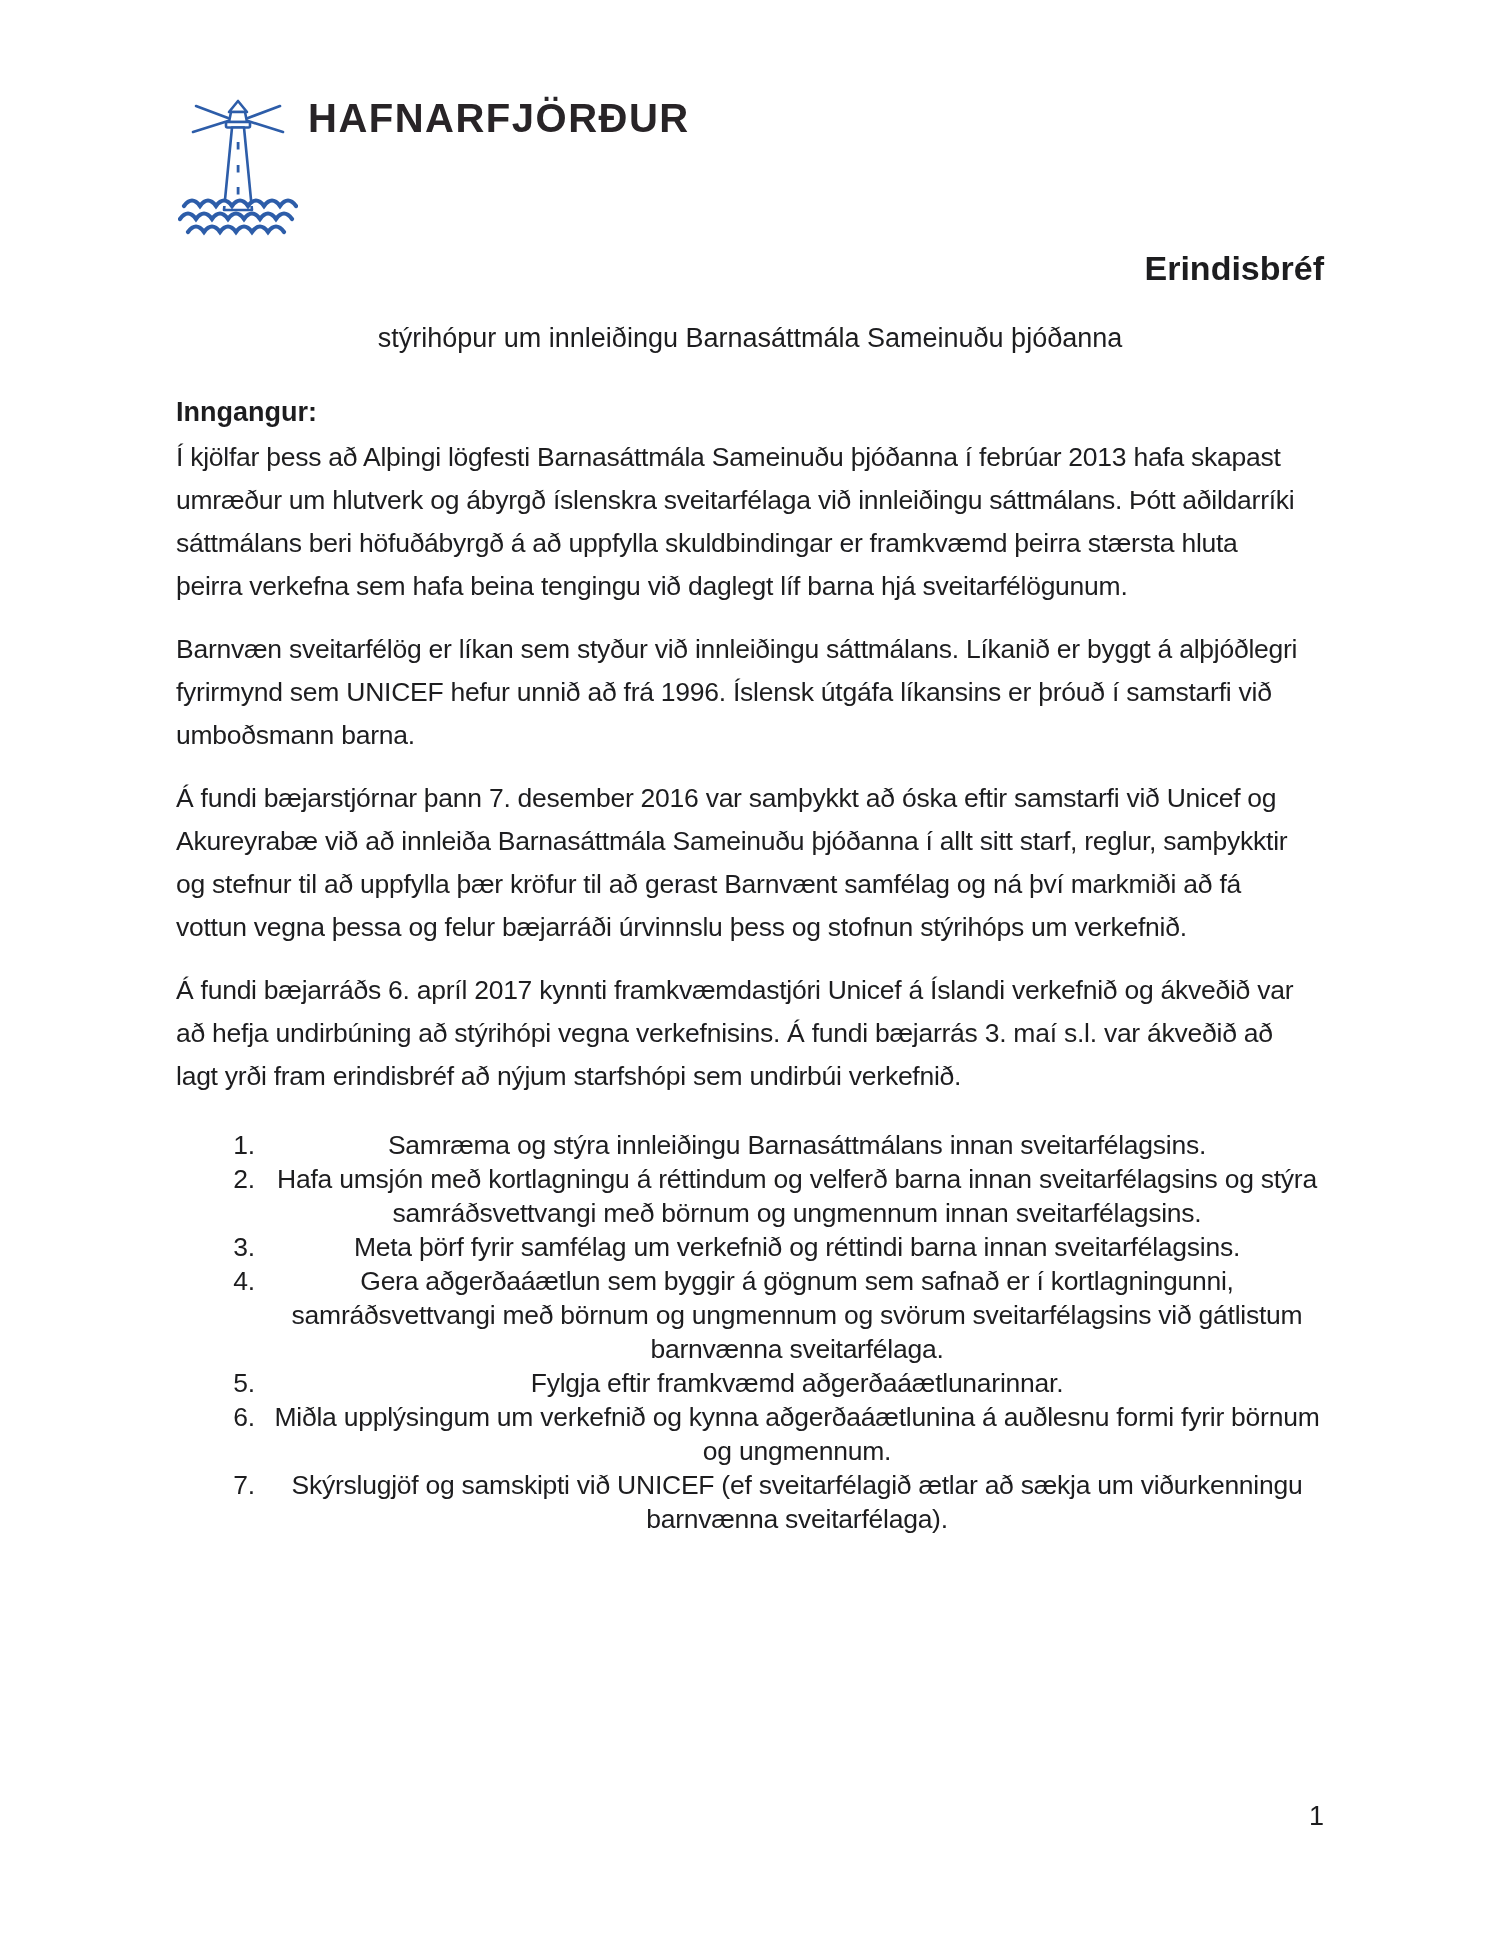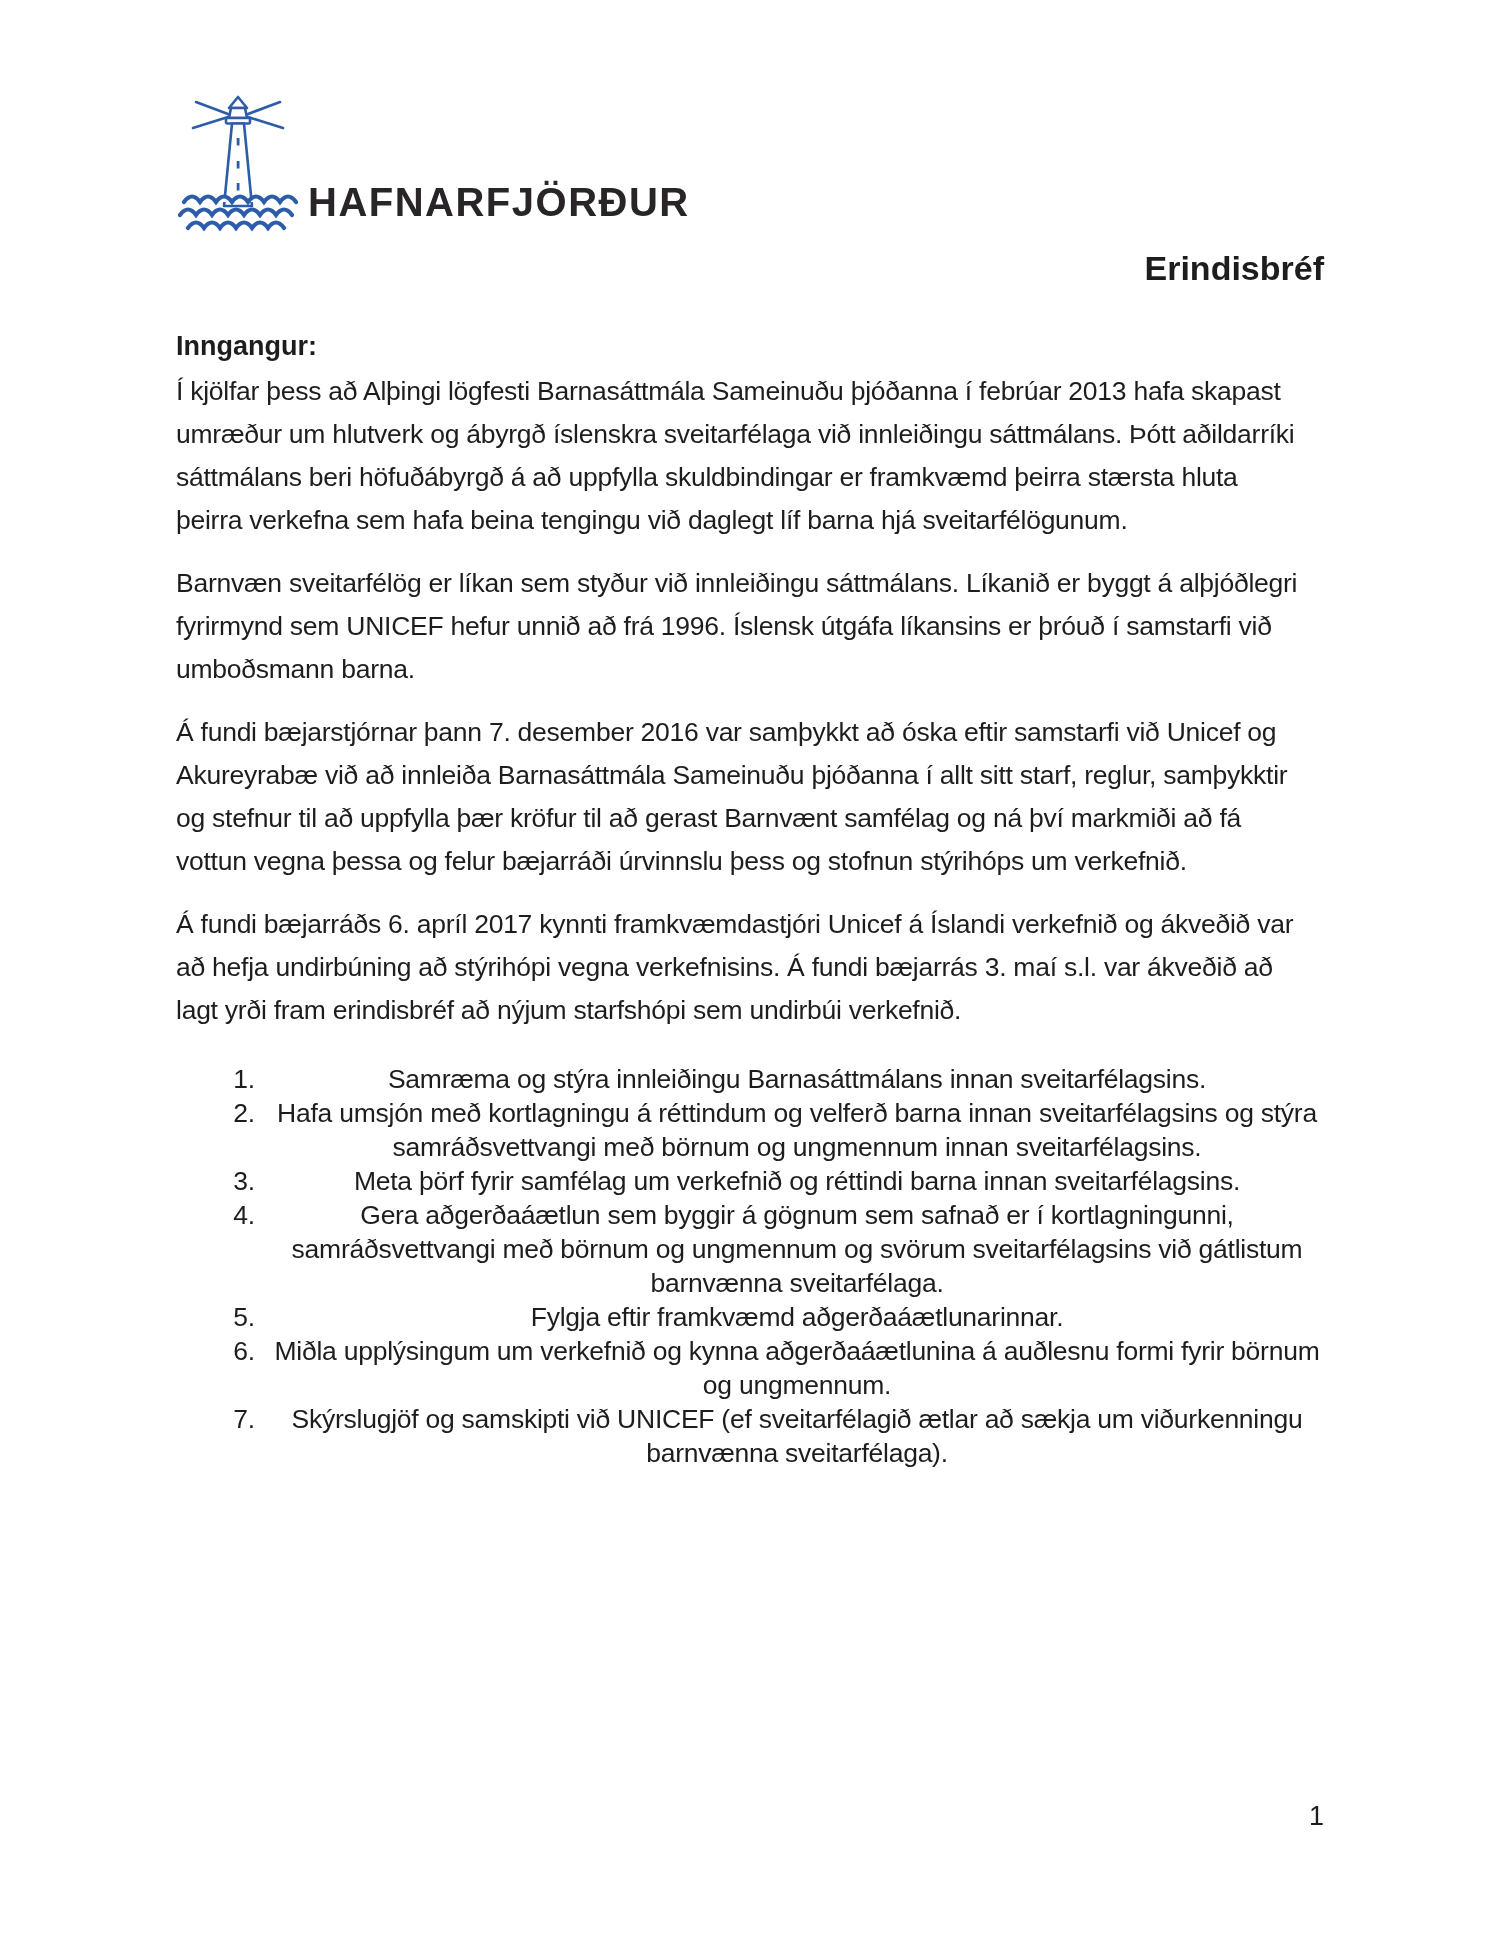--- a/index.html
+++ b/index.html
@@ -6,21 +6,21 @@
   body{
     width:1500px;height:1942px;position:relative;
     font-family:"Liberation Sans",sans-serif;
     color:#1d1d1f;
     -webkit-font-smoothing:antialiased;
   }
   .page{position:relative;width:1500px;height:1942px;overflow:hidden;background:#ffffff;}
 
   
   .logo-row{
-    display:flex;align-items:flex-end;gap:10px;
+    display:flex;align-items:flex-start;gap:10px;
     margin:98px 8px 0 178px;height:140px;
   }
   .logo-mark{flex:0 0 auto;}
   .logo-text{
     font-size:40px;font-weight:800;letter-spacing:1.5px;
     color:#28242б;color:#282427;
     padding-bottom:16px;line-height:1;
   }
 
   
@@ -89,20 +89,21 @@
           <path d="M2,121 q8,-11 16,0 q8,-11 16,0 q8,-11 16,0 q8,-11 16,0 q8,-11 16,0 q8,-11 16,0 q8,-11 16,0"></path>
           <path d="M10,134 q8,-11 16,0 q8,-11 16,0 q8,-11 16,0 q8,-11 16,0 q8,-11 16,0 q8,-11 16,0"></path>
         </g>
       </svg>
     </div>
     <div class="logo-text">HAFNARFJÖRÐUR</div>
   </div>
 
   <div class="content">
     <div class="title">Erindisbréf</div>
+    <div class="subtitle">stýrihópur um innleiðingu Barnasáttmála Sameinuðu þjóðanna</div>
     <div id="doc-body">
         <div class="section-heading">Inngangur:</div>
         <p class="para">Í kjölfar þess að Alþingi lögfesti Barnasáttmála Sameinuðu þjóðanna í febrúar 2013 hafa skapast umræður um hlutverk og ábyrgð íslenskra sveitarfélaga við innleiðingu sáttmálans. Þótt aðildarríki sáttmálans beri höfuðábyrgð á að uppfylla skuldbindingar er framkvæmd þeirra stærsta hluta þeirra verkefna sem hafa beina tengingu við daglegt líf barna hjá sveitarfélögunum.</p>
         <p class="para">Barnvæn sveitarfélög er líkan sem styður við innleiðingu sáttmálans. Líkanið er byggt á alþjóðlegri fyrirmynd sem UNICEF hefur unnið að frá 1996. Íslensk útgáfa líkansins er þróuð í samstarfi við umboðsmann barna.</p>
         <p class="para">Á fundi bæjarstjórnar þann 7. desember 2016 var samþykkt að óska eftir samstarfi við Unicef og Akureyrabæ við að innleiða Barnasáttmála Sameinuðu þjóðanna í allt sitt starf, reglur, samþykktir og stefnur til að uppfylla þær kröfur til að gerast Barnvænt samfélag og ná því markmiði að fá vottun vegna þessa og felur bæjarráði úrvinnslu þess og stofnun stýrihóps um verkefnið.</p>
         <p class="para">Á fundi bæjarráðs 6. apríl 2017 kynnti framkvæmdastjóri Unicef á Íslandi verkefnið og ákveðið var að hefja undirbúning að stýrihópi vegna verkefnisins. Á fundi bæjarrás 3. maí s.l. var ákveðið að lagt yrði fram erindisbréf að nýjum starfshópi sem undirbúi verkefnið.</p>
         <ol class="tasks">
           <li>Samræma og stýra innleiðingu Barnasáttmálans innan sveitarfélagsins.</li>
           <li>Hafa umsjón með kortlagningu á réttindum og velferð barna innan sveitarfélagsins og stýra samráðsvettvangi með börnum og ungmennum innan sveitarfélagsins.</li>
           <li>Meta þörf fyrir samfélag um verkefnið og réttindi barna innan sveitarfélagsins.</li>

